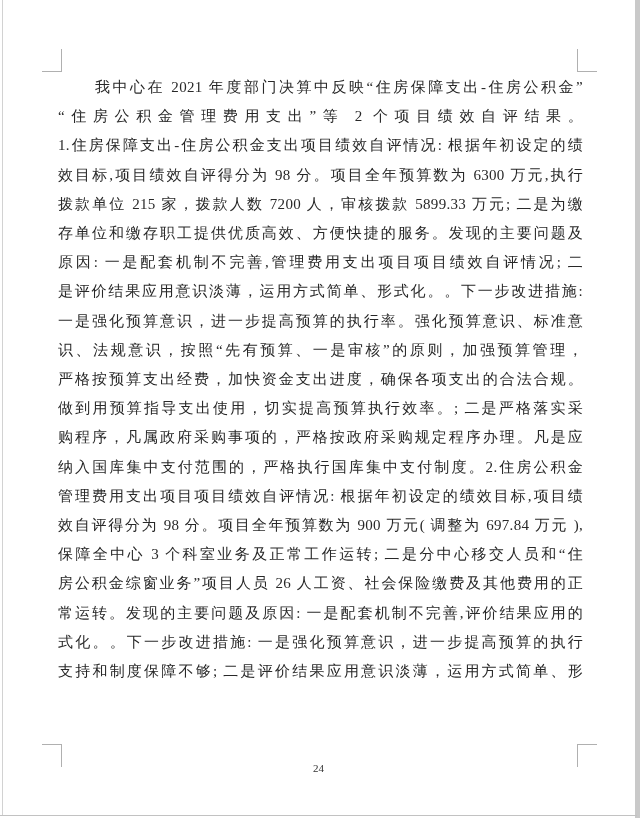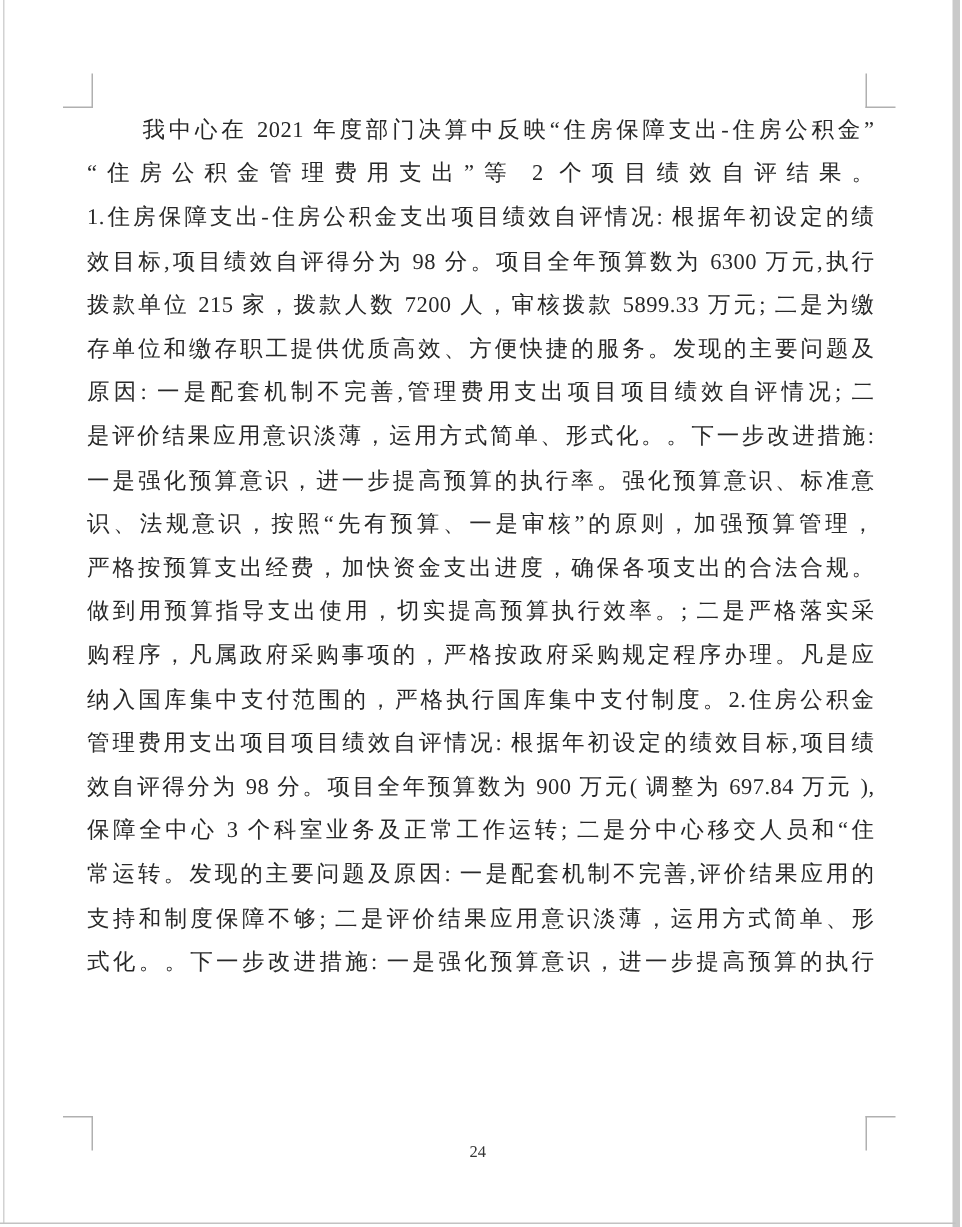--- a/index.html
+++ b/index.html
@@ -95,23 +95,24 @@
     <div class="line">是评价结果应用意识淡薄，运用方式简单、形式化。。下一步改进措施:</div>
     <div class="line">一是强化预算意识，进一步提高预算的执行率。强化预算意识、标准意</div>
     <div class="line">识、法规意识，按照“先有预算、一是审核”的原则，加强预算管理，</div>
     <div class="line">严格按预算支出经费，加快资金支出进度，确保各项支出的合法合规。</div>
     <div class="line">做到用预算指导支出使用，切实提高预算执行效率。; 二是严格落实采</div>
     <div class="line">购程序，凡属政府采购事项的，严格按政府采购规定程序办理。凡是应</div>
     <div class="line">纳入国库集中支付范围的，严格执行国库集中支付制度。2.住房公积金</div>
     <div class="line">管理费用支出项目项目绩效自评情况: 根据年初设定的绩效目标,项目绩</div>
     <div class="line">效自评得分为 98 分。项目全年预算数为 900 万元( 调整为 697.84 万元 ),</div>
     <div class="line">保障全中心 3 个科室业务及正常工作运转; 二是分中心移交人员和“住</div>
+    <div class="line">房公积金综窗业务”项目人员 26 人工资、社会保险缴费及其他费用的正</div>
     <div class="line">常运转。发现的主要问题及原因: 一是配套机制不完善,评价结果应用的</div>
+    <div class="line">式化。。下一步改进措施: 一是强化预算意识，进一步提高预算的执行</div>
     <div class="line">支持和制度保障不够; 二是评价结果应用意识淡薄，运用方式简单、形</div>
-    <div class="line">式化。。下一步改进措施: 一是强化预算意识，进一步提高预算的执行</div>
   </div>
 
   <div class="page-number">24</div>
 
   <div class="left-edge"></div>
   <div class="right-gutter"></div>
   <div class="bottom-edge"></div>
 
 </div>
 

